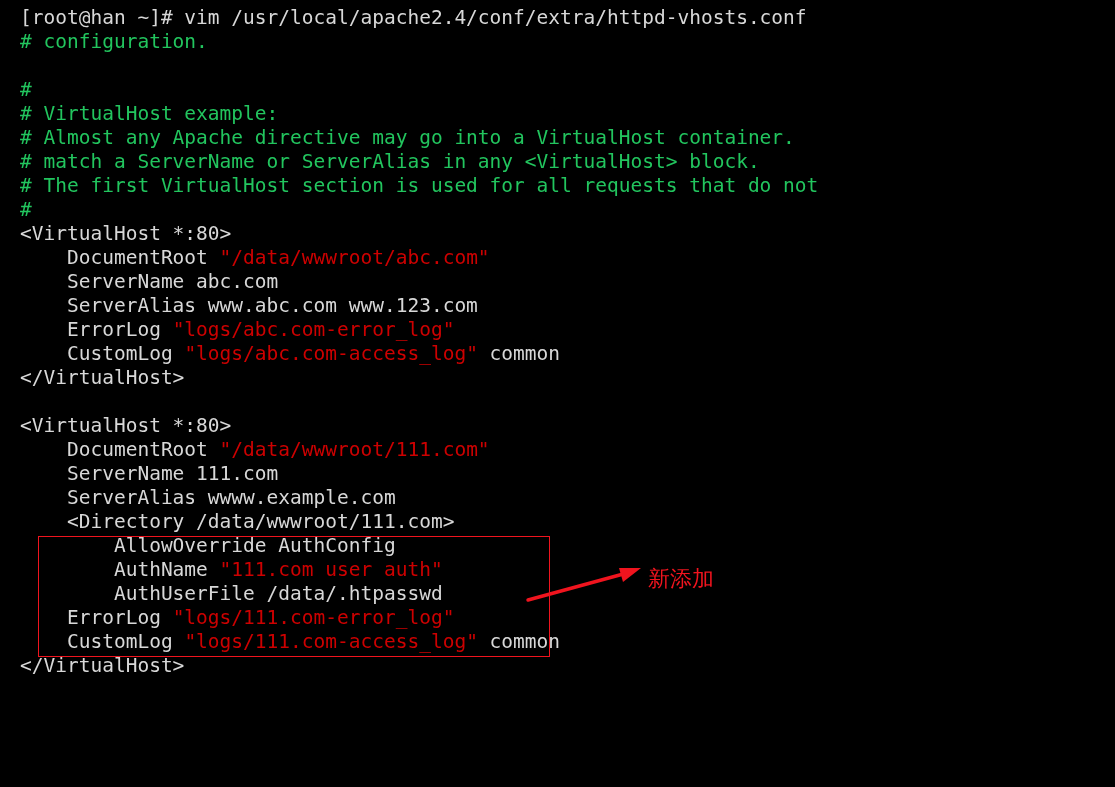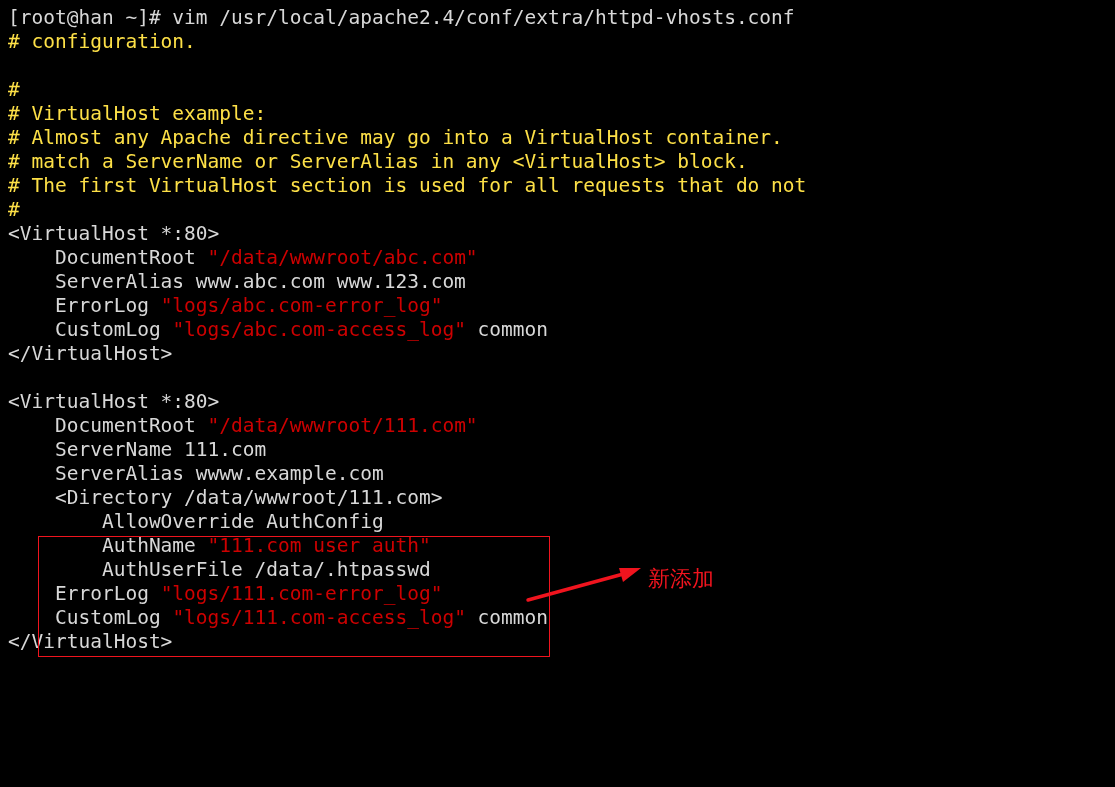--- a/index.html
+++ b/index.html
@@ -17,33 +17,33 @@
     position: relative;
     width: 1115px;
     height: 787px;
     background: #000000;
     overflow: hidden;
   }
   .term-lines {
     position: absolute;
     left: 0;
     top: 0;
-    padding: 6px 0 0 8px;
+    padding: 6px 0 0 20px;
     box-sizing: border-box;
   }
   .line {
     height: 24px;
     line-height: 24px;
     font-size: 19.5px;
     letter-spacing: 0px;
     white-space: pre;
     font-family: "DejaVu Sans Mono", "Liberation Mono", monospace;
   }
   .c-white  { color: #d8d8d8; }
-  .c-blue   { color: #fde047; }
+  .c-blue   { color: #22c55e; }
   .c-red    { color: #cd0000; }
   .c-blank  { color: #000000; }
 
   
   #annotation-layer {
     position: absolute;
     left: 0; top: 0;
     width: 1115px;
     height: 787px;
     pointer-events: none;
@@ -86,20 +86,21 @@
         <div class="line"><span class="c-blue"># configuration.</span></div>
         <div class="line"><span class="c-blank"></span></div>
         <div class="line"><span class="c-blue">#</span></div>
         <div class="line"><span class="c-blue"># VirtualHost example:</span></div>
         <div class="line"><span class="c-blue"># Almost any Apache directive may go into a VirtualHost container.</span></div>
         <div class="line"><span class="c-blue"># match a ServerName or ServerAlias in any &lt;VirtualHost&gt; block.</span></div>
         <div class="line"><span class="c-blue"># The first VirtualHost section is used for all requests that do not</span></div>
         <div class="line"><span class="c-blue">#</span></div>
         <div class="line"><span class="c-white">&lt;VirtualHost *:80&gt;</span></div>
         <div class="line"><span class="c-white">    DocumentRoot </span><span class="c-red">"/data/wwwroot/abc.com"</span></div>
+        <div class="line"><span class="c-white">    ServerName abc.com</span></div>
         <div class="line"><span class="c-white">    ServerAlias www.abc.com www.123.com</span></div>
         <div class="line"><span class="c-white">    ErrorLog </span><span class="c-red">"logs/abc.com-error_log"</span></div>
         <div class="line"><span class="c-white">    CustomLog </span><span class="c-red">"logs/abc.com-access_log"</span><span class="c-white"> common</span></div>
         <div class="line"><span class="c-white">&lt;/VirtualHost&gt;</span></div>
         <div class="line"><span class="c-blank"></span></div>
         <div class="line"><span class="c-white">&lt;VirtualHost *:80&gt;</span></div>
         <div class="line"><span class="c-white">    DocumentRoot </span><span class="c-red">"/data/wwwroot/111.com"</span></div>
         <div class="line"><span class="c-white">    ServerName 111.com</span></div>
         <div class="line"><span class="c-white">    ServerAlias wwww.example.com</span></div>
         <div class="line"><span class="c-white">    &lt;Directory /data/wwwroot/111.com&gt;</span></div>

